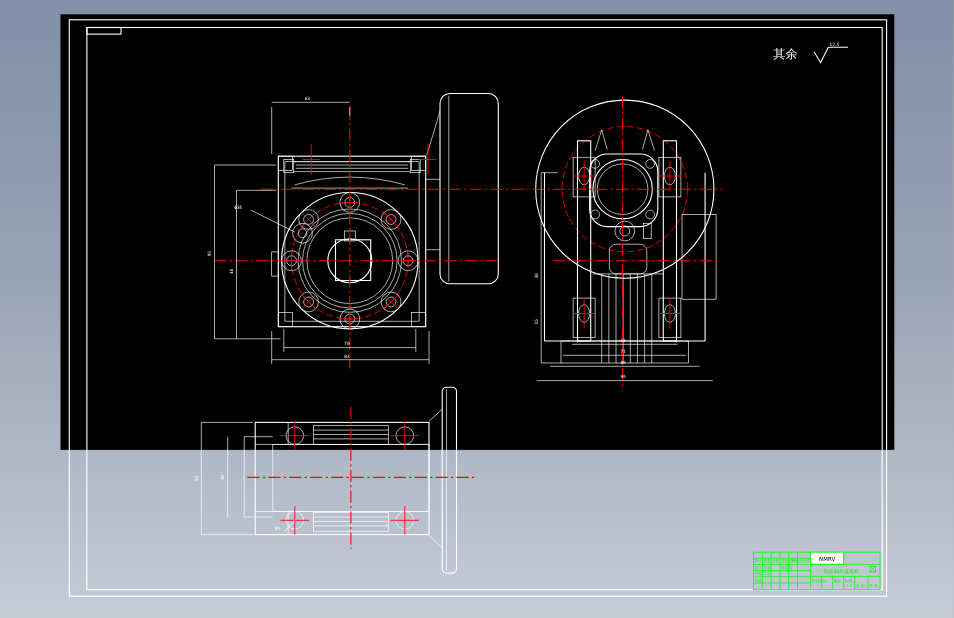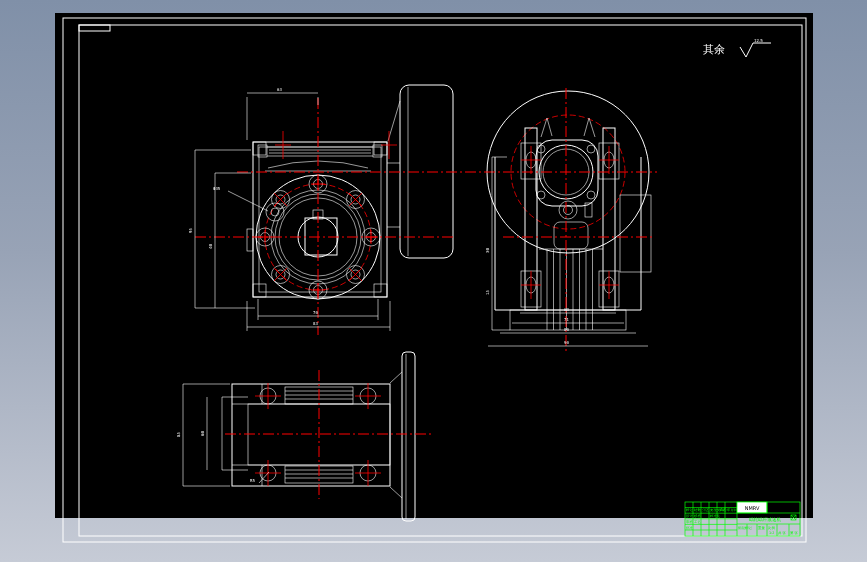--- a/index.html
+++ b/index.html
@@ -2,21 +2,21 @@
 <html><head>
 <meta charset="utf-8">
 <style>
   html,body{margin:0;padding:0;}
   body{
     width:867px;height:562px;position:relative;overflow:hidden;
     background:linear-gradient(180deg,#8090a8 0%,#98a3b6 45%,#c6cbd6 100%);
     font-family:"DejaVu Sans",sans-serif;
   }
   #canvas{
-    position:absolute;left:55px;top:13px;width:758px;height:505px;
+    position:absolute;left:55px;top:13px;width:758px;height:396px;
     background:#000;
   }
   svg{display:block}
   .w{stroke:#fff;stroke-width:1;fill:none}
   .wt{stroke:#fff;stroke-width:.6;fill:none}
   .r{stroke:#ff0000;stroke-width:1;fill:none}
   .rc{stroke:#ff0000;stroke-width:.8;fill:none}
   .cl{stroke-dasharray:11 3 2 3}
   .bc{stroke-dasharray:6 3}
   .g{stroke:#00ff00;stroke-width:.7;fill:none}

